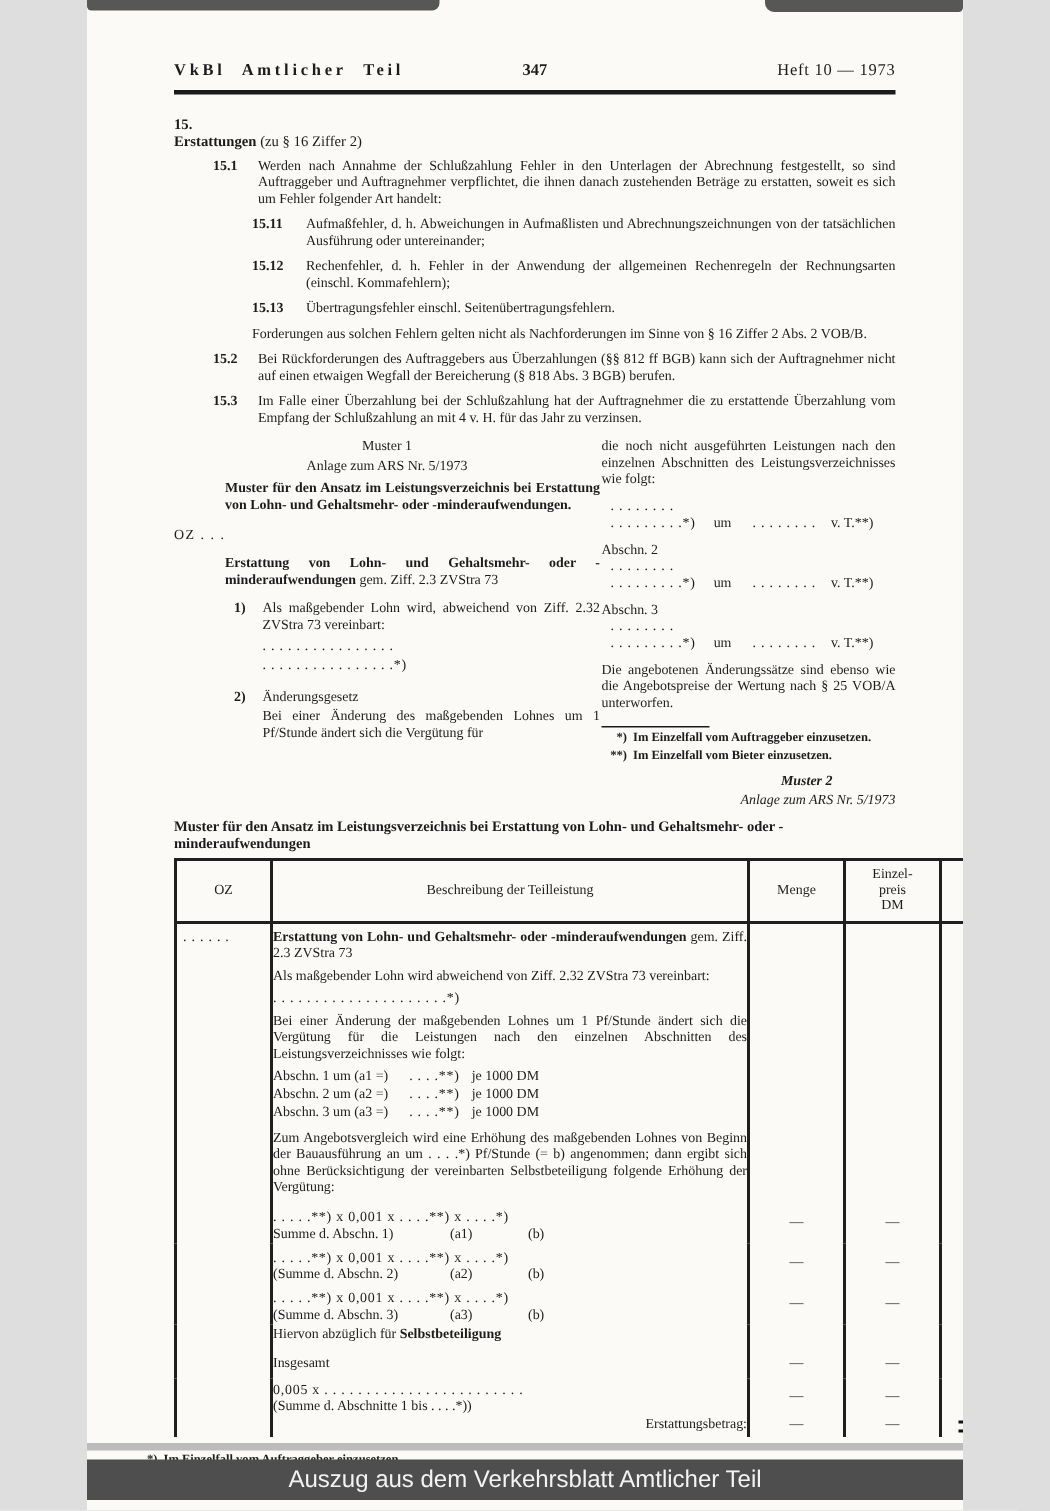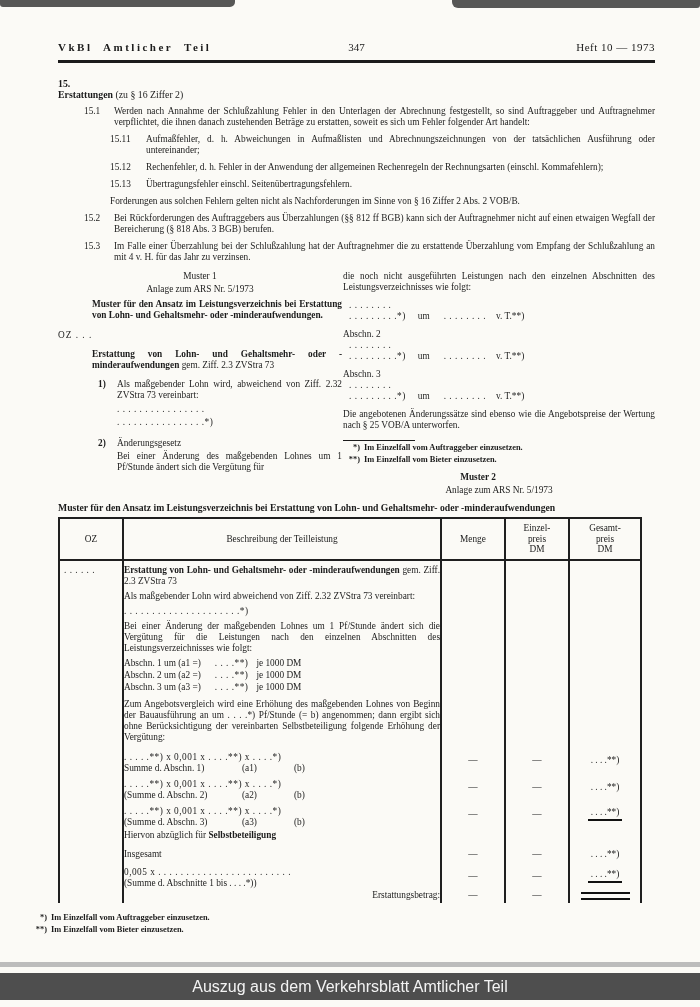--- a/index.html
+++ b/index.html
@@ -1,32 +1,32 @@
 <!DOCTYPE html>
 <html><head>
 <meta charset="utf-8">
 <style>
   html,body{margin:0;padding:0;background:#dedede;}
-  .page{position:relative;width:700px;height:1007px;background:#fbfaf6;color:#1c1c1c;
+  .page{position:relative;width:584px;height:1007px;background:#fbfaf6;color:#1c1c1c;
         font-family:"Liberation Serif","DejaVu Serif",serif;font-size:9.3px;line-height:11px;
         overflow:hidden;margin:0 auto;}
   .smudge{position:absolute;top:0;height:7px;background:#454545;opacity:.9;}
   .smudge.left{left:0;width:235px;border-radius:0 0 5px 3px;}
   .smudge.right{left:452px;right:0;height:8px;border-radius:0 0 3px 6px;}
   .content{padding:42px 45px 0 58px;}
   
   .hdr{display:grid;grid-template-columns:1fr auto 1fr;align-items:flex-end;padding-bottom:7px;
        border-bottom:3px solid #1b1b1b;font-size:11px;}
   .hdr .l{font-weight:bold;letter-spacing:2.5px;word-spacing:6px;}
-  .hdr .c{font-weight:normal;}
+  .hdr .c{font-weight:bold;}
   .hdr .r{text-align:right;letter-spacing:.5px;}
   
   .s15{margin-top:15px;}
   .row{display:flex;margin-top:6px;}
-  .row .num{flex-shrink:0;font-weight:normal;}
+  .row .num{flex-shrink:0;font-weight:bold;}
   .row .txt{flex:1;text-align:justify;}
   .t15{display:flex;font-size:9.8px;flex-direction:column;}
   .t15 .num{width:24px;font-weight:bold;}
   .t15 .b{font-weight:bold;}
   .lvl1{margin-left:26px;}   .lvl1 .num{width:30px;}
   .lvl2{margin-left:52px;}   .lvl2 .num{width:36px;}
   .noindent{margin-left:52px;}
   
   .cols{display:flex;margin-top:8px;}
   .colL{width:284px;flex-shrink:0;}
@@ -45,21 +45,21 @@
   .ab{margin-top:7px;}
   .ab .lbl{margin-top:2px;}
   .ab .d1{margin-left:6px;}
   .abl2{display:flex;align-items:baseline;margin-left:6px;white-space:nowrap;}
   .abl2 .um{margin:0 14px 0 12px;}
   .abl2 .vt{margin-left:10px;}
   .outro{margin-top:7px;}
   .fnrule{width:72px;border-top:1.5px solid #1b1b1b;margin-top:9px;}
   .fn{display:flex;font-size:8.4px;line-height:10px;font-weight:700;margin-top:2px;}
   .fn .mk{width:17px;text-align:right;margin-right:4px;flex-shrink:0;}
-  .m2block{text-align:center;margin-top:7px;}
+  .m2block{text-align:right;margin-top:7px;font-style:italic;}
   .m2block .mtit2{font-weight:bold;margin-right:42px;}
   .m2block .msub2{margin-top:2px;}
   
   .m2head{margin-top:6px;font-weight:bold;font-size:9.7px;}
   table.m2{border-collapse:collapse;margin-top:4px;table-layout:fixed;width:582px;
            border-top:2.5px solid #1f1f1f;}
   table.m2 th,table.m2 td{border-left:2px solid #1f1f1f;border-right:2px solid #1f1f1f;
            padding:0;vertical-align:middle;font-weight:normal;}
   table.m2 th{border-bottom:2.5px solid #1f1f1f;text-align:center;padding:4px 2px;line-height:10.5px;}
   .pre3{white-space:pre-line;}

